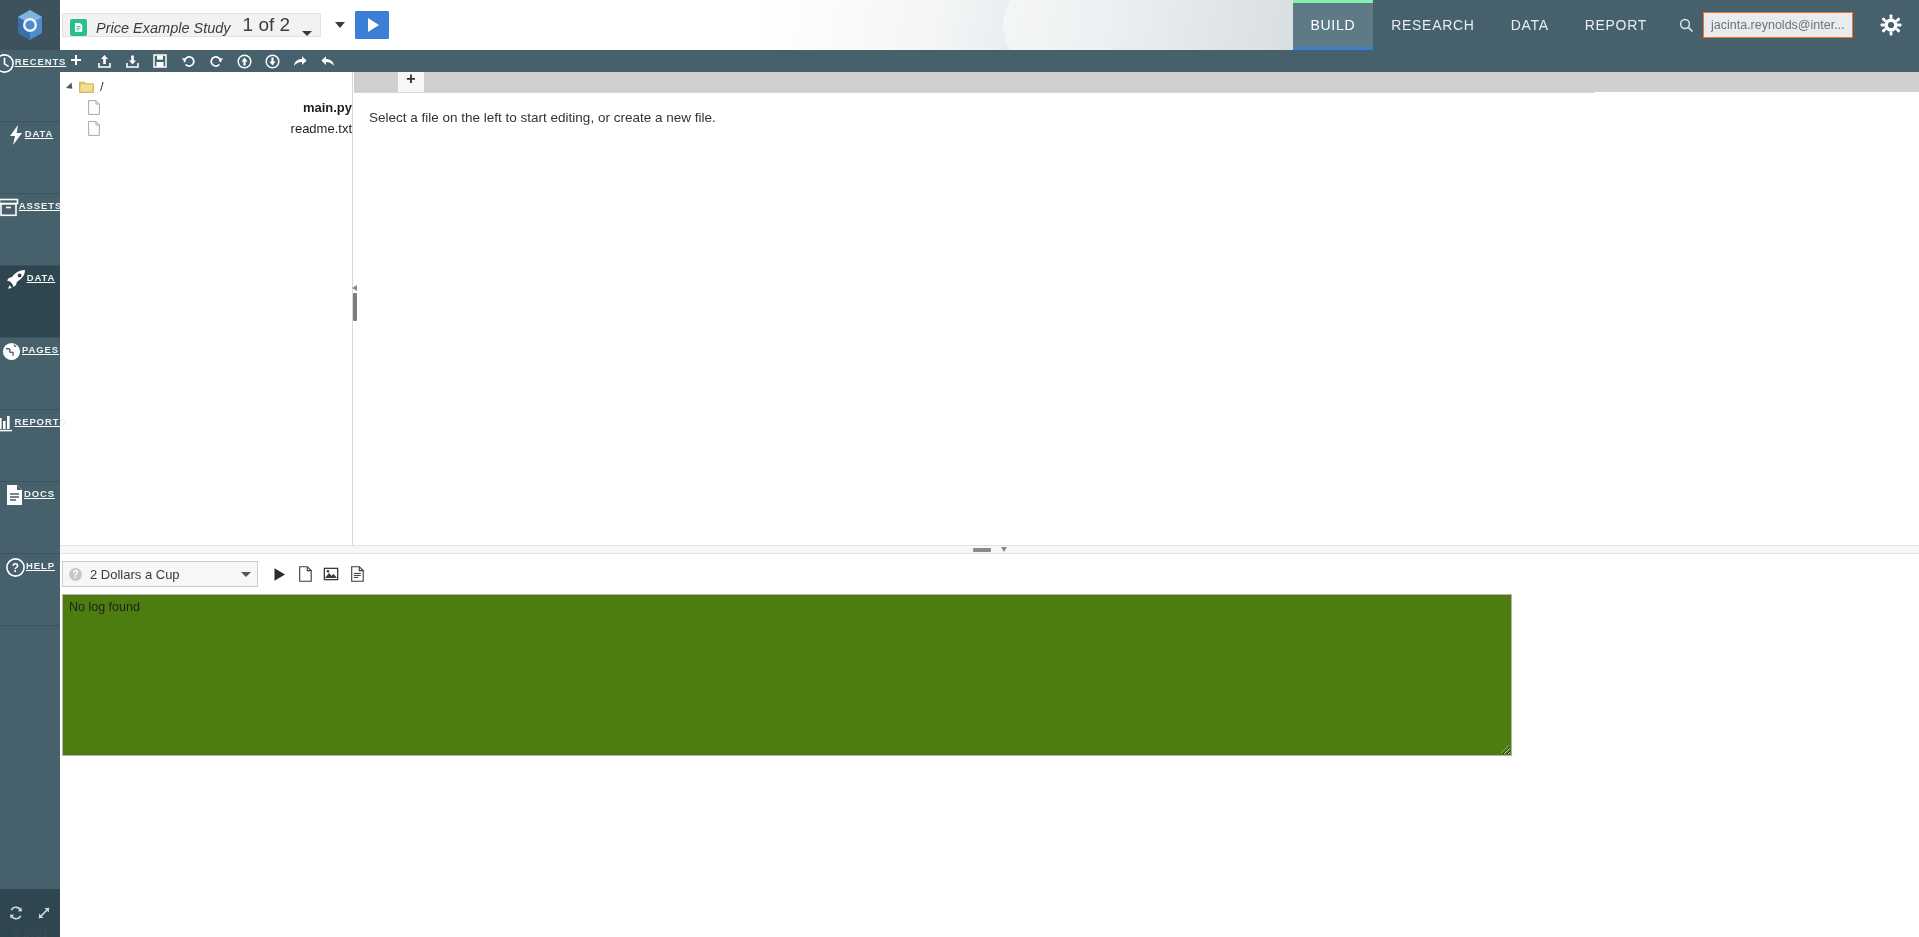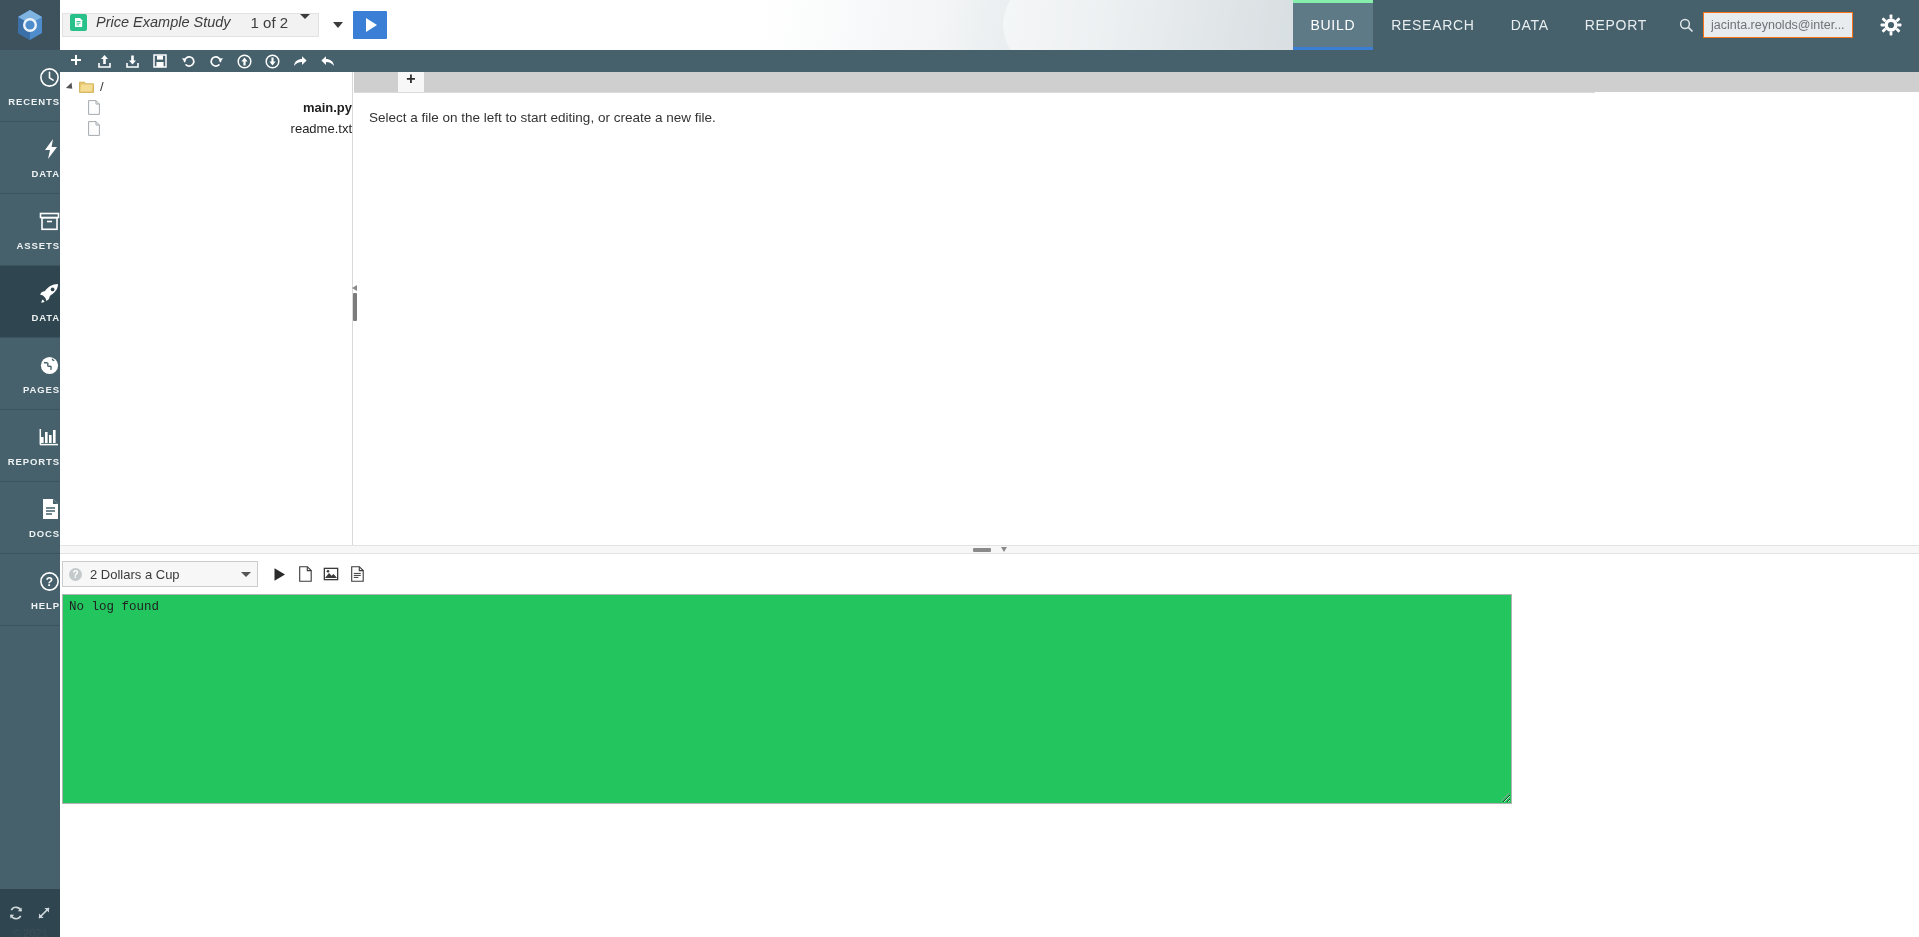--- a/index.html
+++ b/index.html
@@ -34,36 +34,36 @@
   }
   .caret-down {
     width: 0; height: 0;
     border-left: 5.5px solid transparent;
     border-right: 5.5px solid transparent;
     border-top: 6px solid #3b3b3b;
     margin-left: 11px; margin-right: 11px;
     cursor: pointer;
   }
   #study-chip {
-    display: flex; align-items: flex-start; height: 24px;
+    display: flex; align-items: flex-end; height: 24px;
     background: #f2f2f2; border: 1px solid #e2e2e2;
     padding: 0 8px 0 7px; margin-left: 2px;
   }
   .study-icon {
     width: 17px; height: 17px; background: #27c189;
     border-radius: 2px; margin-right: 9px;
     display: flex; align-items: center; justify-content: center;
     color: #fff; font-size: 11px;
   }
   #study-name {
     font-size: 14.5px; font-style: italic; color: #3d3d3d;
     white-space: nowrap;
   }
   #study-count {
-    font-size: 15px; color: #3d3d3d; margin-left: 20px; white-space: nowrap;
+    font-size: 19px; color: #3d3d3d; margin-left: 12px; white-space: nowrap;
   }
   .caret-sm {
     width: 0; height: 0;
     border-left: 5px solid transparent;
     border-right: 5px solid transparent;
     border-top: 5.5px solid #3b3b3b;
     margin-left: 12px; cursor: pointer;
   }
   #after-chip-caret {
     display: flex; align-items: center; height: 50px;
@@ -125,24 +125,24 @@
     width: 56px; height: 50px; cursor: pointer;
   }
 
   
   #rail {
     position: absolute; left: 0; top: 50px; width: 60px; height: 887px;
     background: #46606c; z-index: 20;
     display: flex; flex-direction: column;
   }
   .rail-item {
-    height: 72px; display: flex; flex-direction: column;
-    align-items: flex-end; justify-content: center;
+    height: 72px; display: flex; flex-direction: row;
+    align-items: flex-start; justify-content: center;
     border-bottom: 1px solid #3b5460;
-    cursor: pointer; color: #ffffff;
+    cursor: pointer; color: #ffffff; text-decoration: underline;
   }
   .rail-item.active { background: #2f4550; }
   .rail-icon { height: 26px; display: flex; align-items: center; justify-content: center; }
   .rail-label {
     font-size: 9.5px; letter-spacing: .9px; margin-top: 6px;
     font-weight: bold; color: #eef2f3;
   }
   #rail-spacer { flex: 1; }
   #rail-footer {
     background: #2f4550; height: 48px;
@@ -274,24 +274,24 @@
     border-right: 5px solid transparent;
     border-top: 5.5px solid #555;
   }
   #bt-actions { display: flex; align-items: center; gap: 8px; margin-left: 12px; }
   .bt-icon {
     width: 18px; height: 20px; display: flex;
     align-items: center; justify-content: center; cursor: pointer;
   }
   #log-box {
     position: absolute; left: 2px; top: 40px;
-    width: 1450px; height: 210px;
-    background: #22c55e; border: 1px solid #b3b3b3;
+    width: 1450px; height: 162px;
+    background: #4d7c0f; border: 1px solid #b3b3b3;
     padding: 5px 6px;
-    font-family: Liberation Mono, monospace;
+    font-family: Liberation Sans, sans-serif;
     font-size: 12.5px; color: #222222;
     overflow: hidden; resize: both;
   }
   #log-resize-grip {
     position: absolute; right: 1px; bottom: 1px;
     width: 10px; height: 10px; pointer-events: none;
   }
   #log-text { white-space: pre; }
 </style>
 </head>

